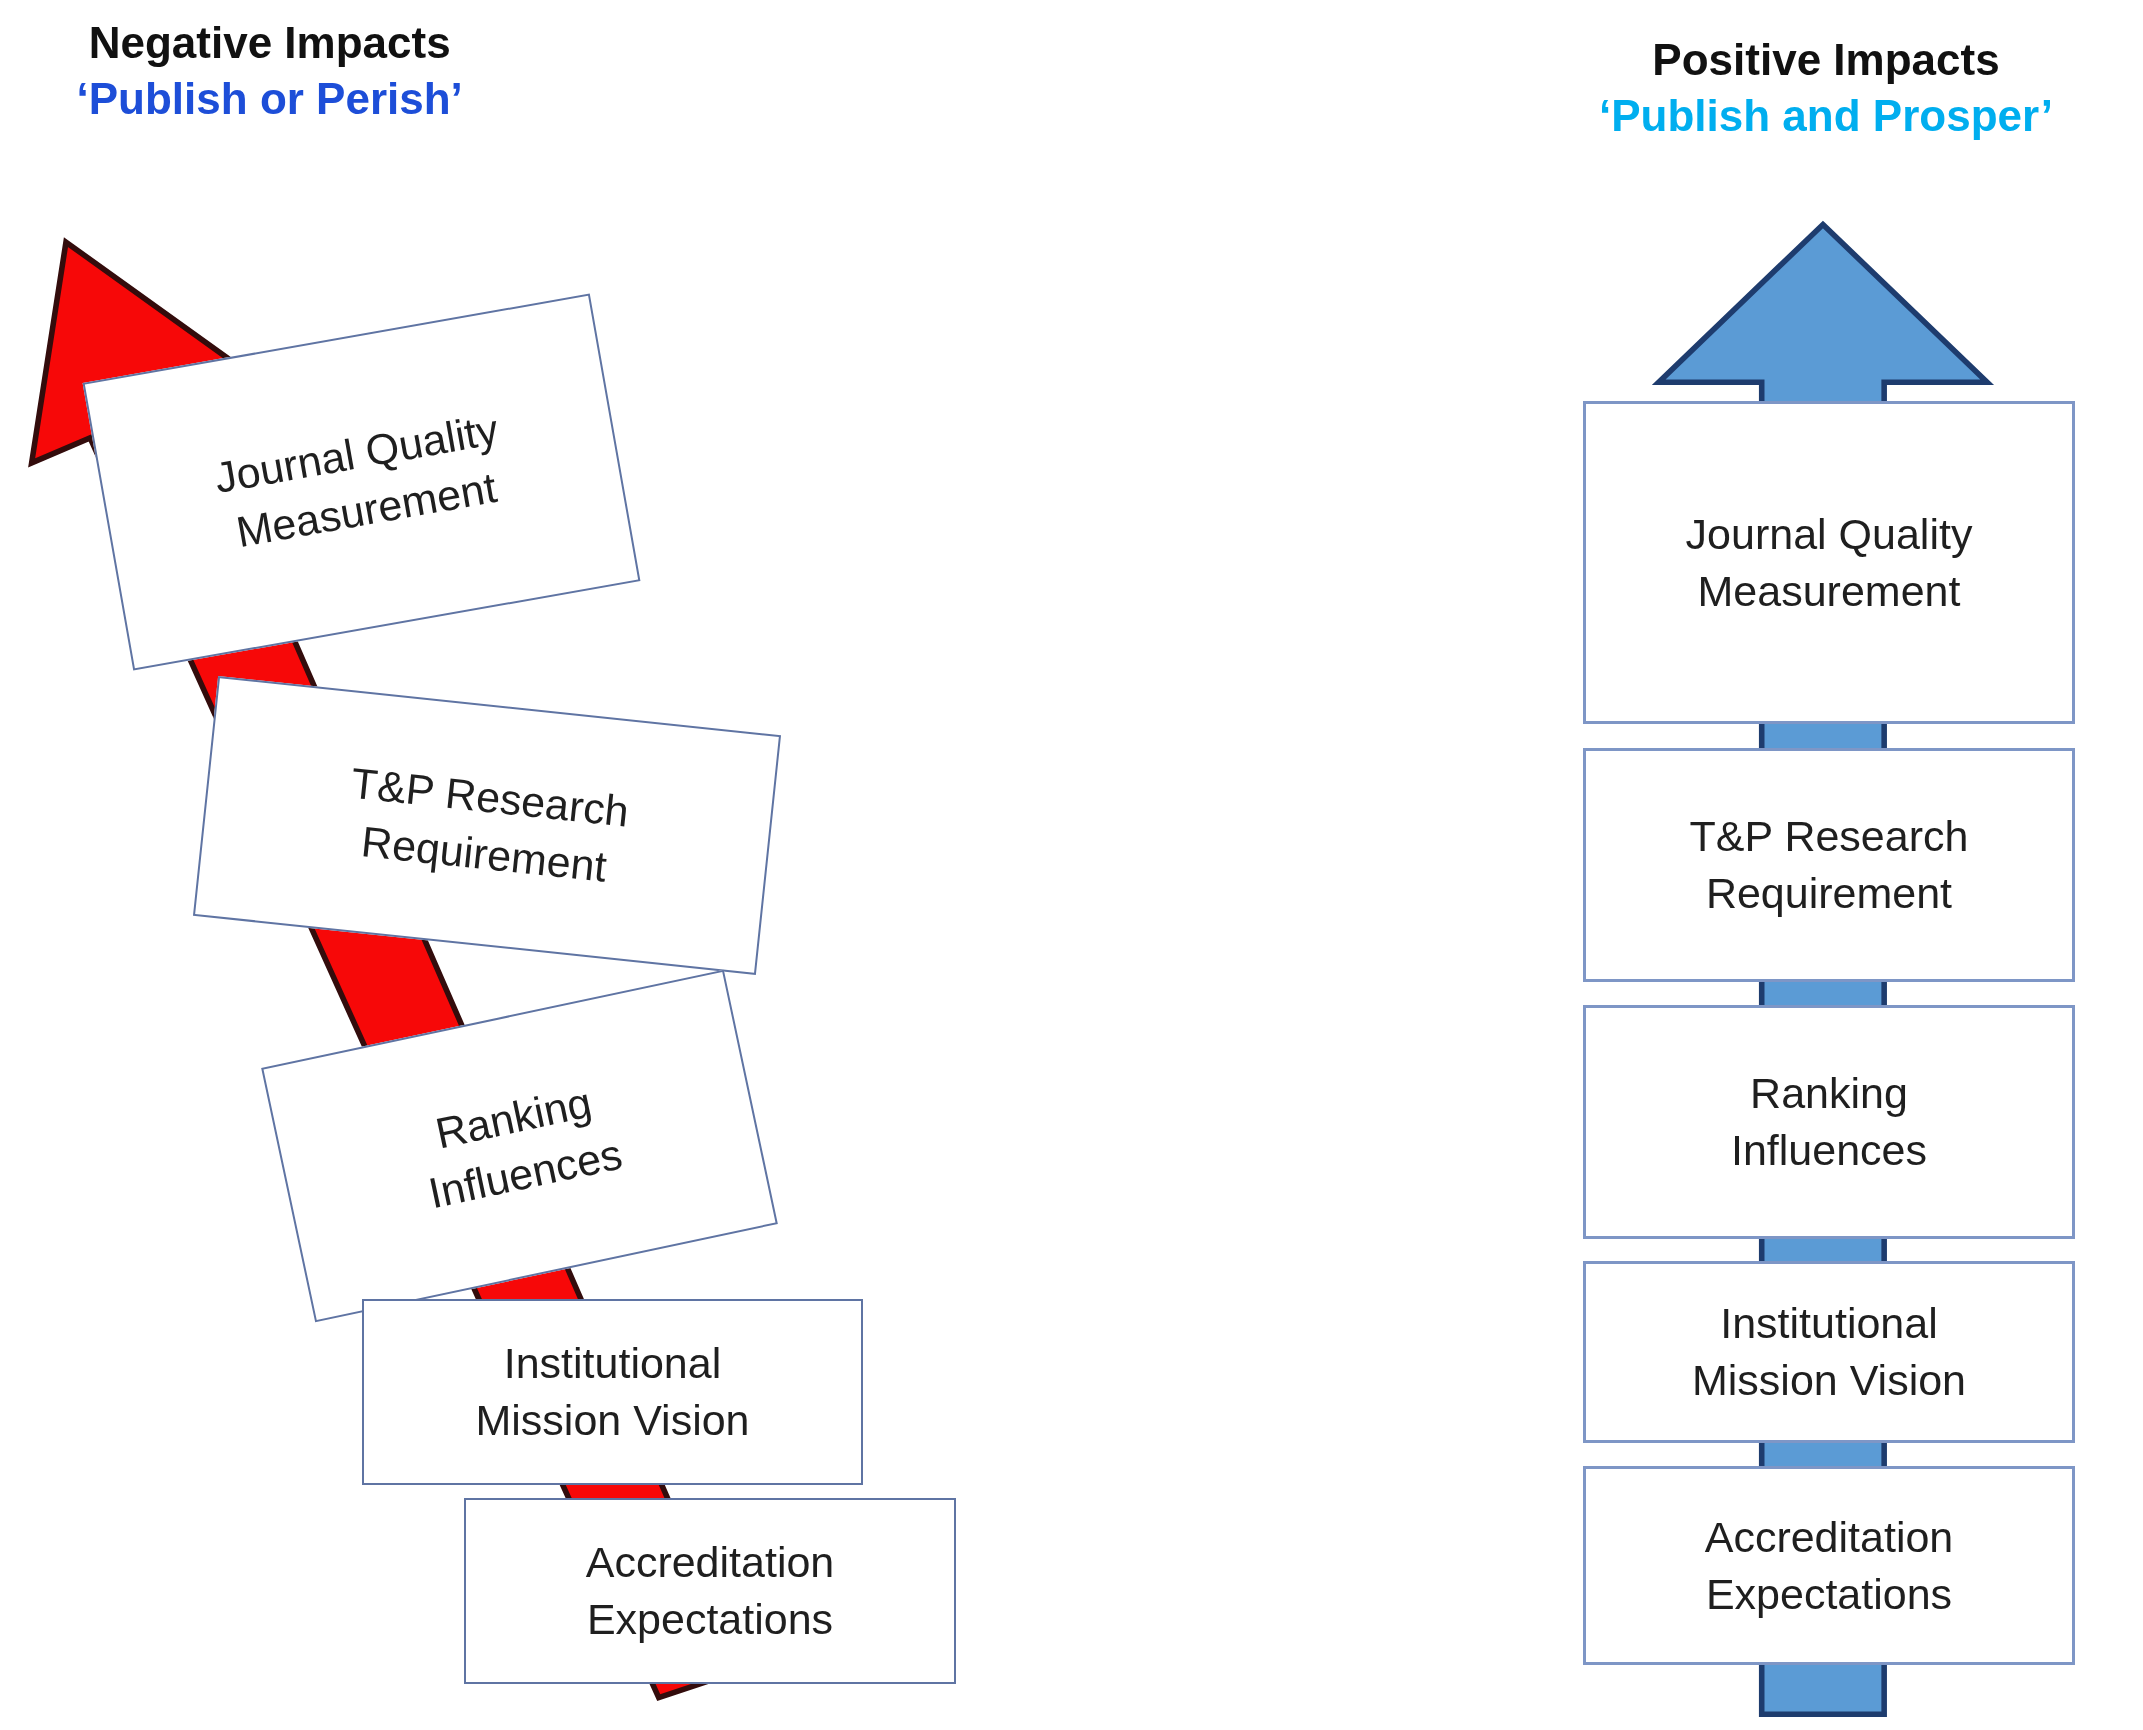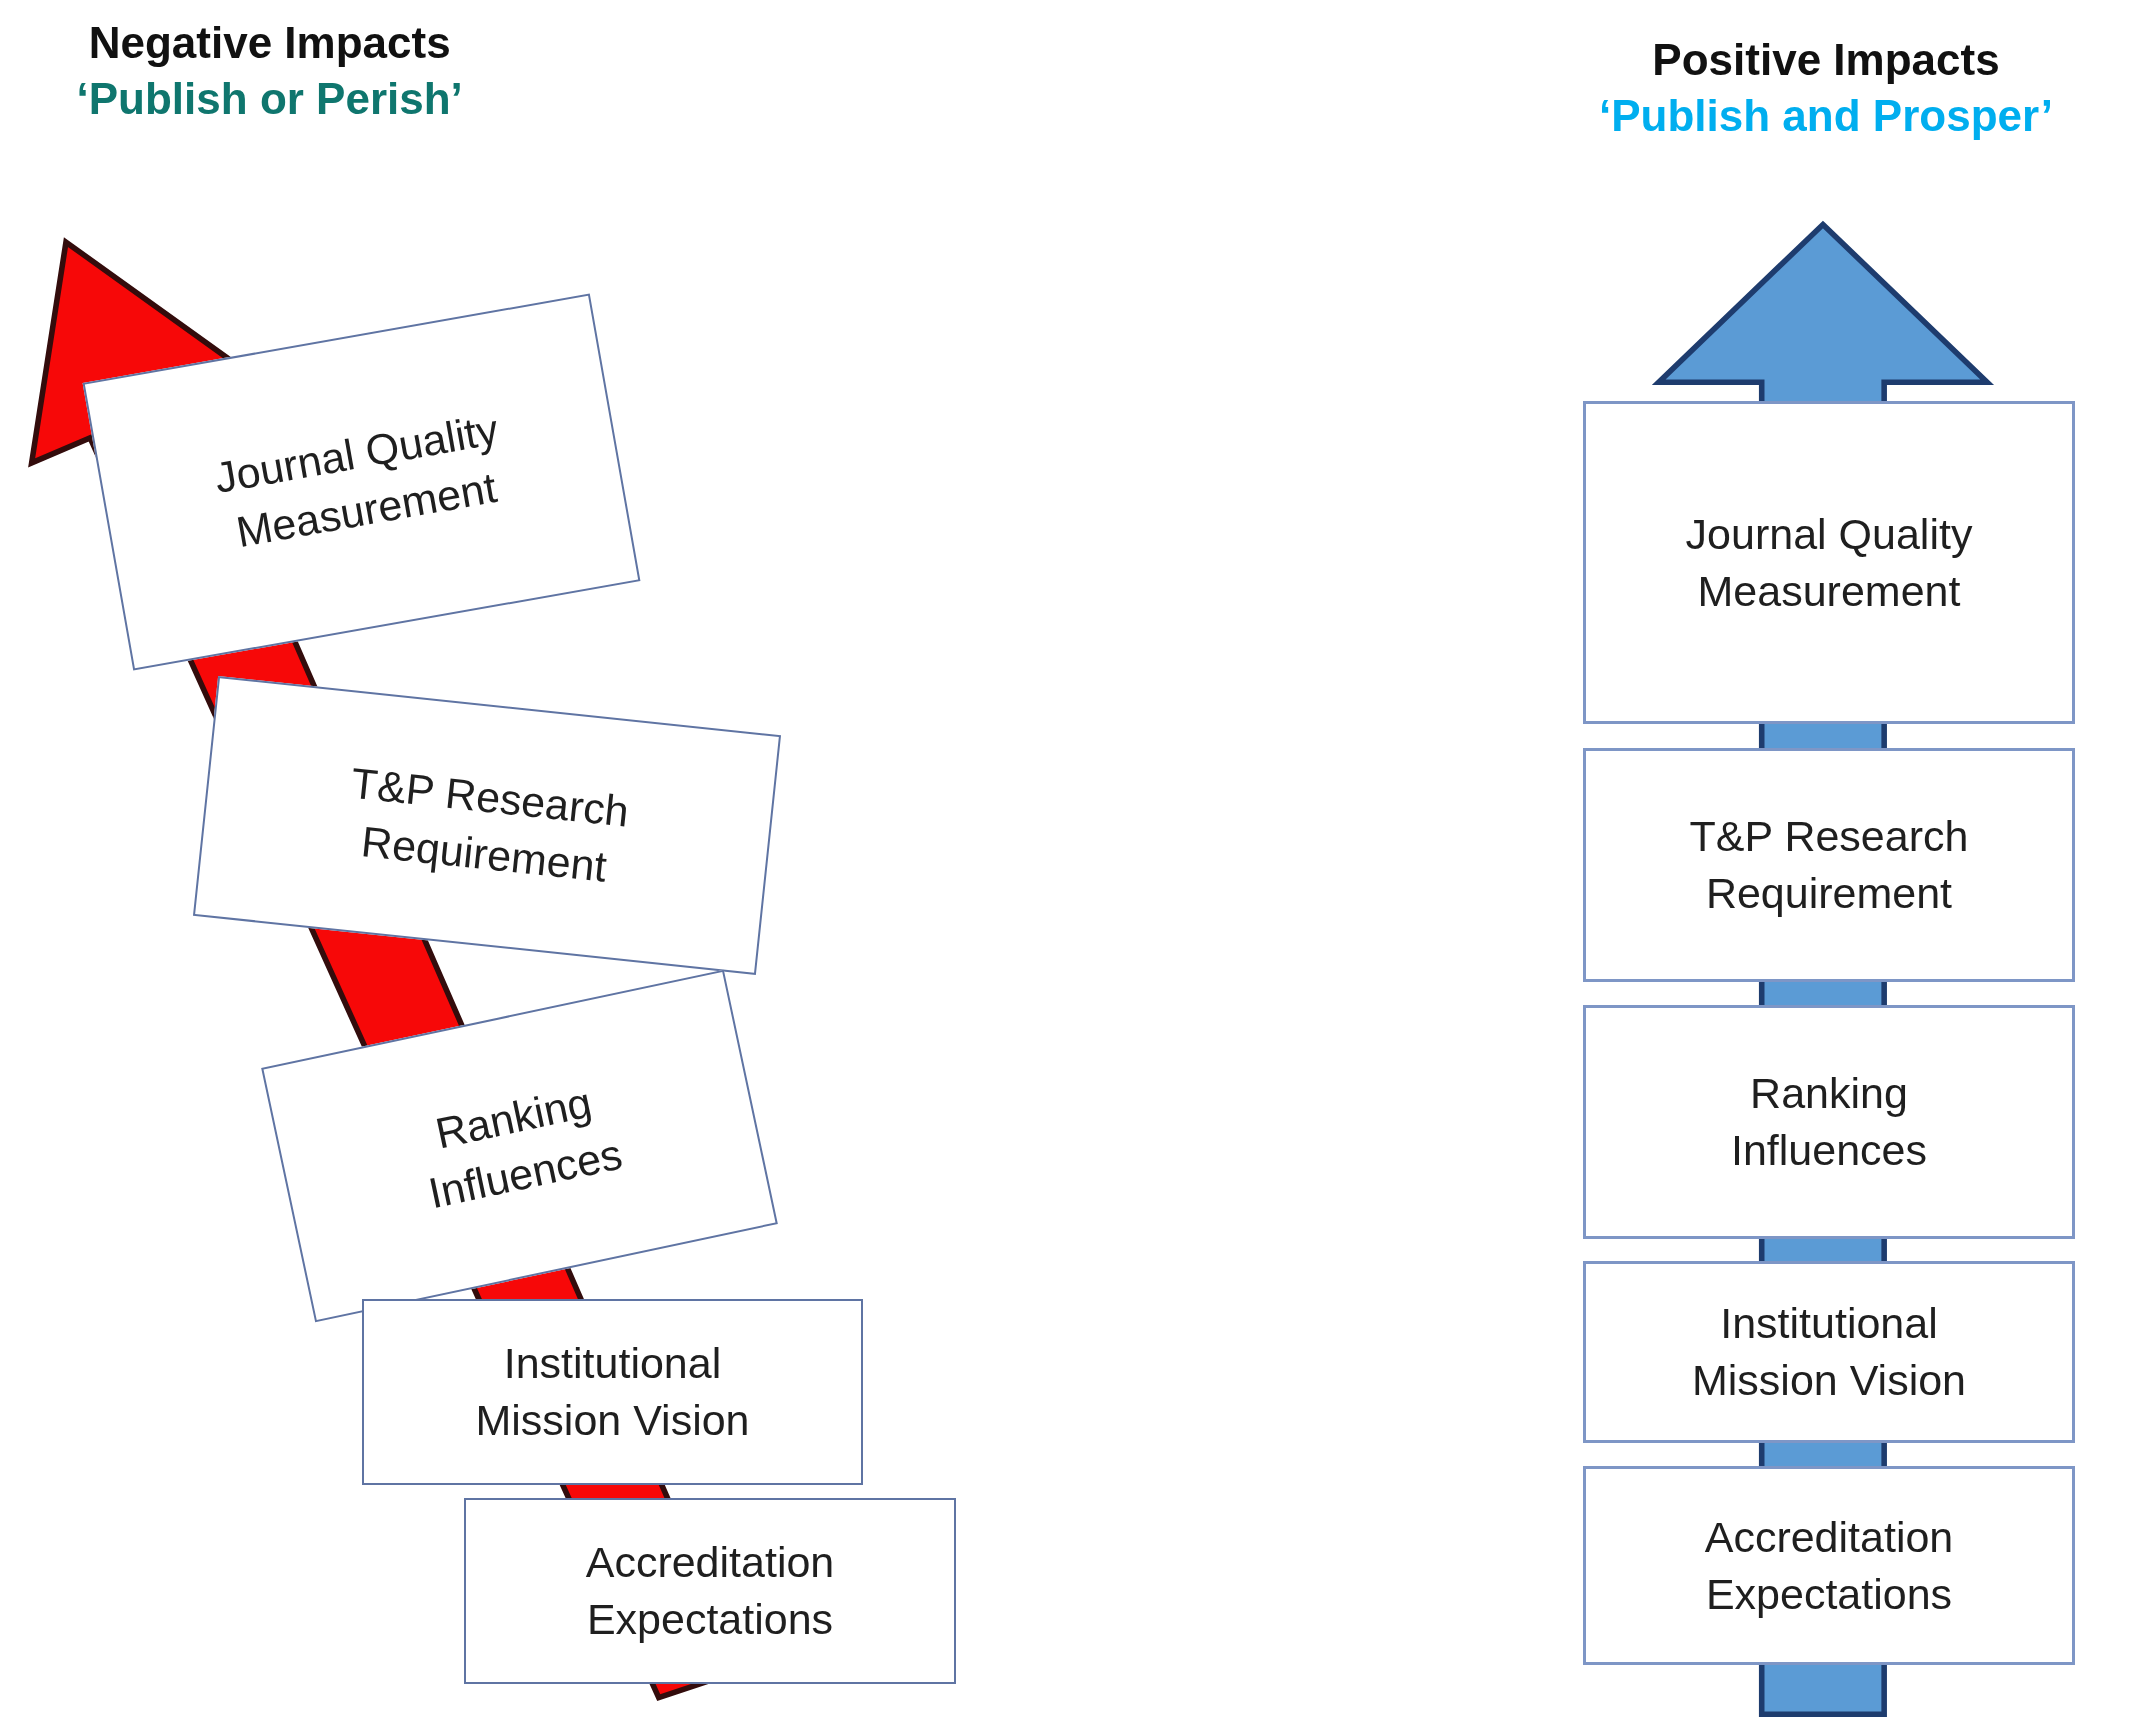--- a/index.html
+++ b/index.html
@@ -49,21 +49,21 @@
   .rb4{top:1261px;height:182px;}
   .rb5{top:1466px;height:199px;}
 </style>
 </head>
 <body>
 
 <div id="canvas">
 
   <div id="left-header" class="hdr">
     <div class="line1">Negative Impacts</div>
-    <div class="line2" id="left-sub" style="color: #0f766e;">‘Publish or Perish’</div>
+    <div class="line2" id="left-sub" style="color: #1d4ed8;">‘Publish or Perish’</div>
   </div>
   <div id="right-header" class="hdr">
     <div class="line1">Positive Impacts</div>
     <div class="line2" id="right-sub" style="color: rgb(0, 174, 239);">‘Publish and Prosper’</div>
   </div>
 
   <svg id="arrow-layer" width="2144" height="1731" viewBox="0 0 2311 1866">
 
     <polygon id="red-arrow" points="710,1830 97,472 34,499 71,261 266,401 203,428 800,1800" stroke="#330c0c" stroke-width="6" stroke-linejoin="miter" fill="#f70808"></polygon>
 

